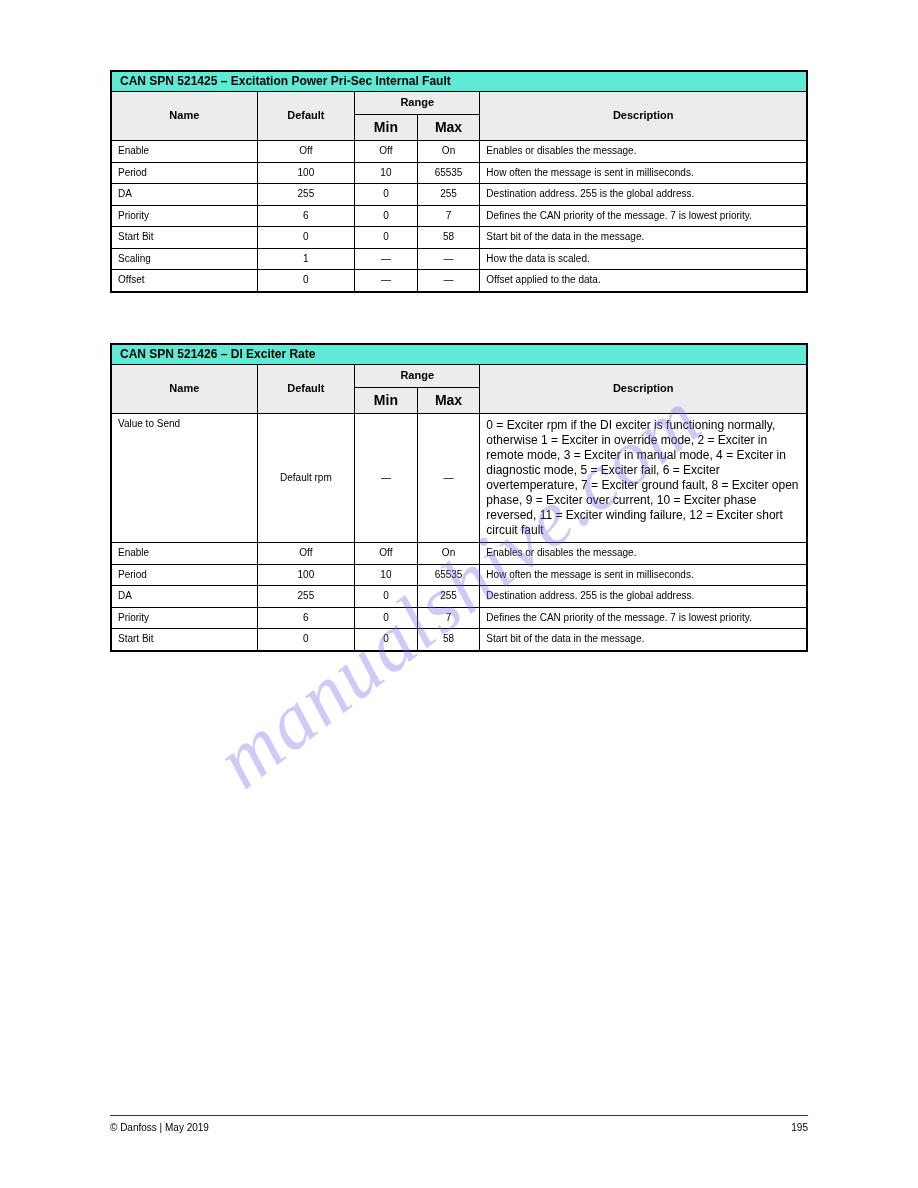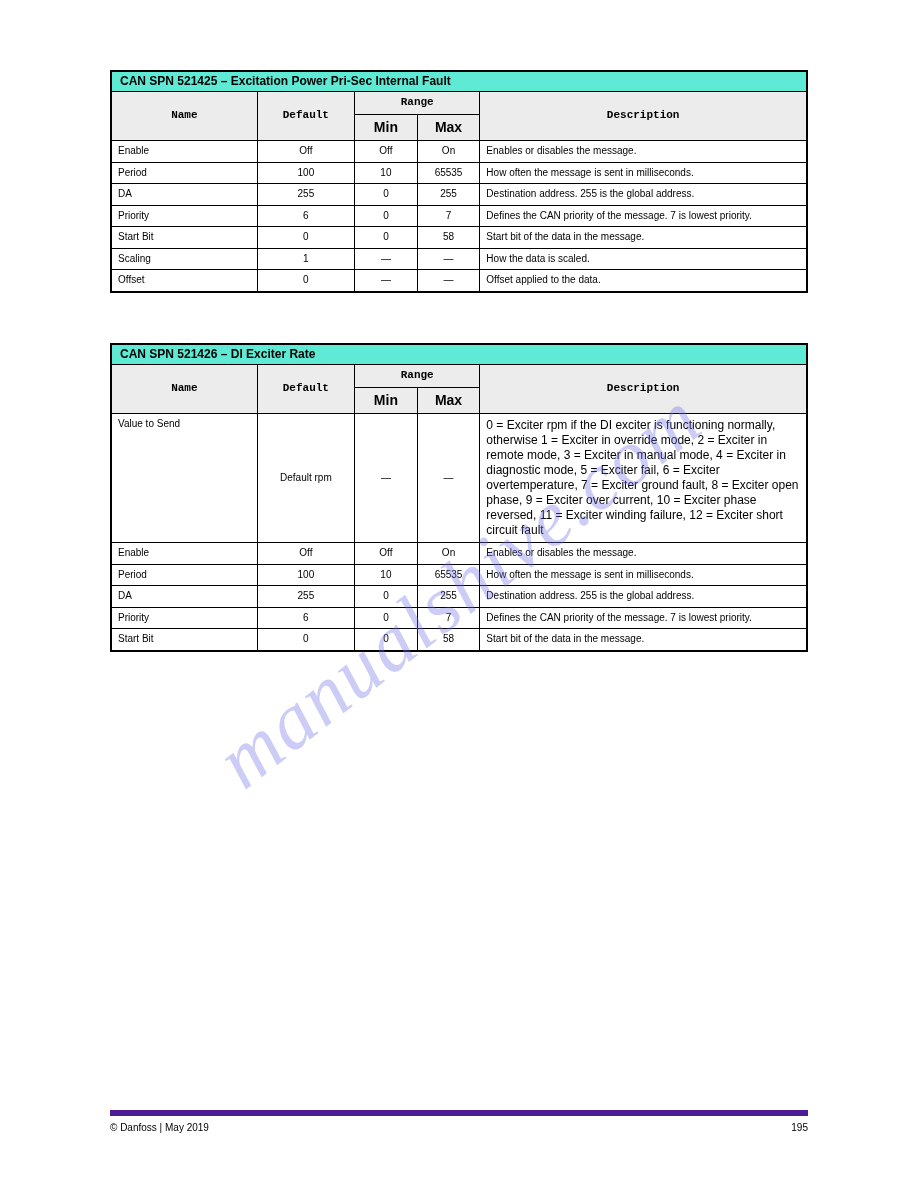--- a/index.html
+++ b/index.html
@@ -48,21 +48,20 @@
     font-weight: normal;
     font-size: 10px;
     line-height: 1.25;
   }
   .hdr {
     background: #ececec;
     font-weight: bold;
     font-size: 11px;
     text-align: center;
     vertical-align: middle;
-    font-family: Liberation Mono, monospace;
   }
   .title-row td {
     background: #5eead4;
     font-weight: bold;
     font-size: 12px;
     padding: 2px 8px;
     text-align: left;
   }
   .subhdr {
     background: #ececec;
@@ -72,21 +71,21 @@
     vertical-align: middle;
   }
   .center { text-align: center; vertical-align: middle; margin-left: 12px; }
   .small { font-size: 12px; }
   .gap { height: 50px; }
   .footer {
     position: absolute;
     bottom: 55px;
     left: 110px;
     right: 110px;
-    border-top: 6px solid #4c1d95;
+    border-top: 1px solid #4c1d95;
     padding-top: 6px;
     display: flex;
     justify-content: space-between;
     font-size: 10px;
     z-index: 2;
   }
   col.c1 { width: 21%; }
   col.c2 { width: 14%; }
   col.c3 { width: 9%; }
   col.c4 { width: 9%; }

